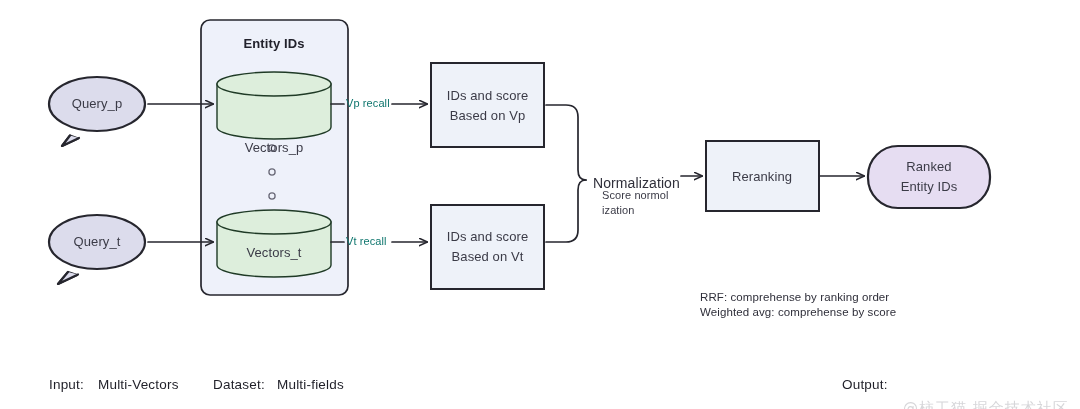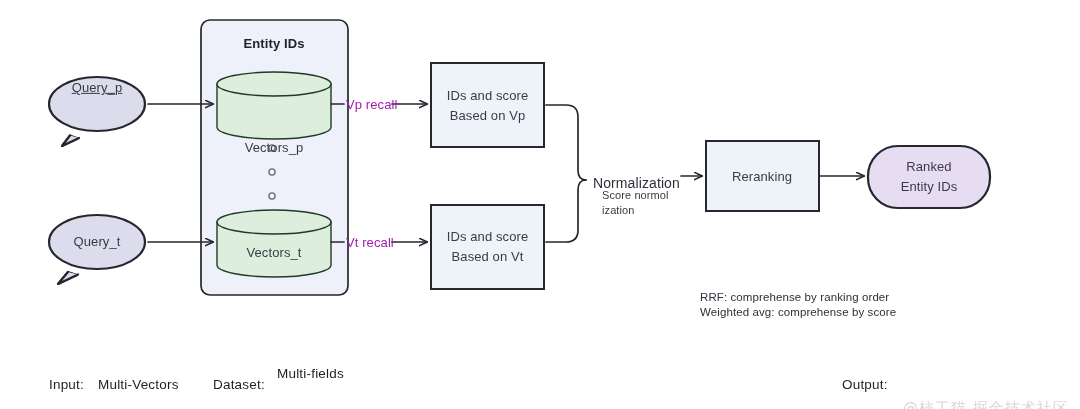--- a/index.html
+++ b/index.html
@@ -36,21 +36,21 @@
     color: #3a3a46;
     font-size: 12.5px;
     letter-spacing: 0.1px;
   }
   .lbl.center {
     text-align: center;
     transform: translate(-50%, -50%);
   }
   .title-entity { font-size: 13px; font-weight: bold; color: #22222c; }
   .node-text   { font-size: 13px; color: #3b3b47; }
-  .edge-text   { font-size: 13px; color: #a21caf; }
+  .edge-text   { font-size: 11px; color: #0f766e; }
   .norm-title  { font-size: 14px; color: #2f2f3a; }
   .norm-sub    { font-size: 11px; color: #3a3a46; line-height: 1.35; }
   .note-text   { font-size: 11.5px; color: #2f2f3a; line-height: 1.45; }
   .footer-text { font-size: 13.5px; font-weight: normal; color: #1f1f28; letter-spacing: .2px; padding-left: 16px; }
   .watermark {
     position: absolute;
     font-size: 15px;
     color: rgba(120,120,130,0.30);
     letter-spacing: 1px;
     white-space: pre;
@@ -122,21 +122,21 @@
 
       <path d="M546,105 L566,105 Q578,105 578,117 L578,170 Q578,180 586,180"></path>
       <path d="M546,242 L566,242 Q578,242 578,230 L578,190 Q578,180 586,180"></path>
 
       <line x1="681" y1="176" x2="702" y2="176" marker-end="url(#arw)"></line>
 
       <line x1="819" y1="176" x2="864" y2="176" marker-end="url(#arw)"></line>
     </g>
   </svg>
 
-  <div class="lbl center node-text" style="left:97px; top:88px;text-decoration:underline;">Query_p</div>
+  <div class="lbl center node-text" style="left:97px; top:104px;">Query_p</div>
 
   <div class="lbl center node-text" style="left:97px; top:242px;">Query_t</div>
 
   <div class="lbl center title-entity" style="left:274px; top:44px;">Entity IDs</div>
 
   <div class="lbl center node-text" style="left:274px; top:115px;margin-top:33px;">Vectors_p</div>
 
   <div class="lbl center node-text" style="left:274px; top:253px;">Vectors_t</div>
 
   <div class="lbl edge-text" style="left:346px; top:97px;">Vp recall</div>
@@ -157,19 +157,19 @@
 
   <div class="lbl center node-text" style="left:929px; top:167px;">Ranked</div>
   <div class="lbl center node-text" style="left:929px; top:187px;">Entity IDs</div>
 
   <div class="lbl note-text" style="left:700px; top:289px;">RRF: comprehense by ranking order</div>
   <div class="lbl note-text" style="left:700px; top:304px;">Weighted avg: comprehense by score</div>
 
   <div class="lbl footer-text" style="left:33px; top:377px;">Input:</div>
   <div class="lbl footer-text" style="left:82px; top:377px;">Multi-Vectors</div>
   <div class="lbl footer-text" style="left:197px; top:377px;">Dataset:</div>
-  <div class="lbl footer-text" style="left:261px; top:366px;">Multi-fields</div>
+  <div class="lbl footer-text" style="left:261px; top:377px;">Multi-fields</div>
 
   <div class="lbl footer-text" style="left:826px; top:377px;">Output:</div>
 
   <div class="watermark" style="left:903px; top:387px;margin-top:12px;">@柿工猫 掘金技术社区</div>
 
 </div>
 
 </body></html>

